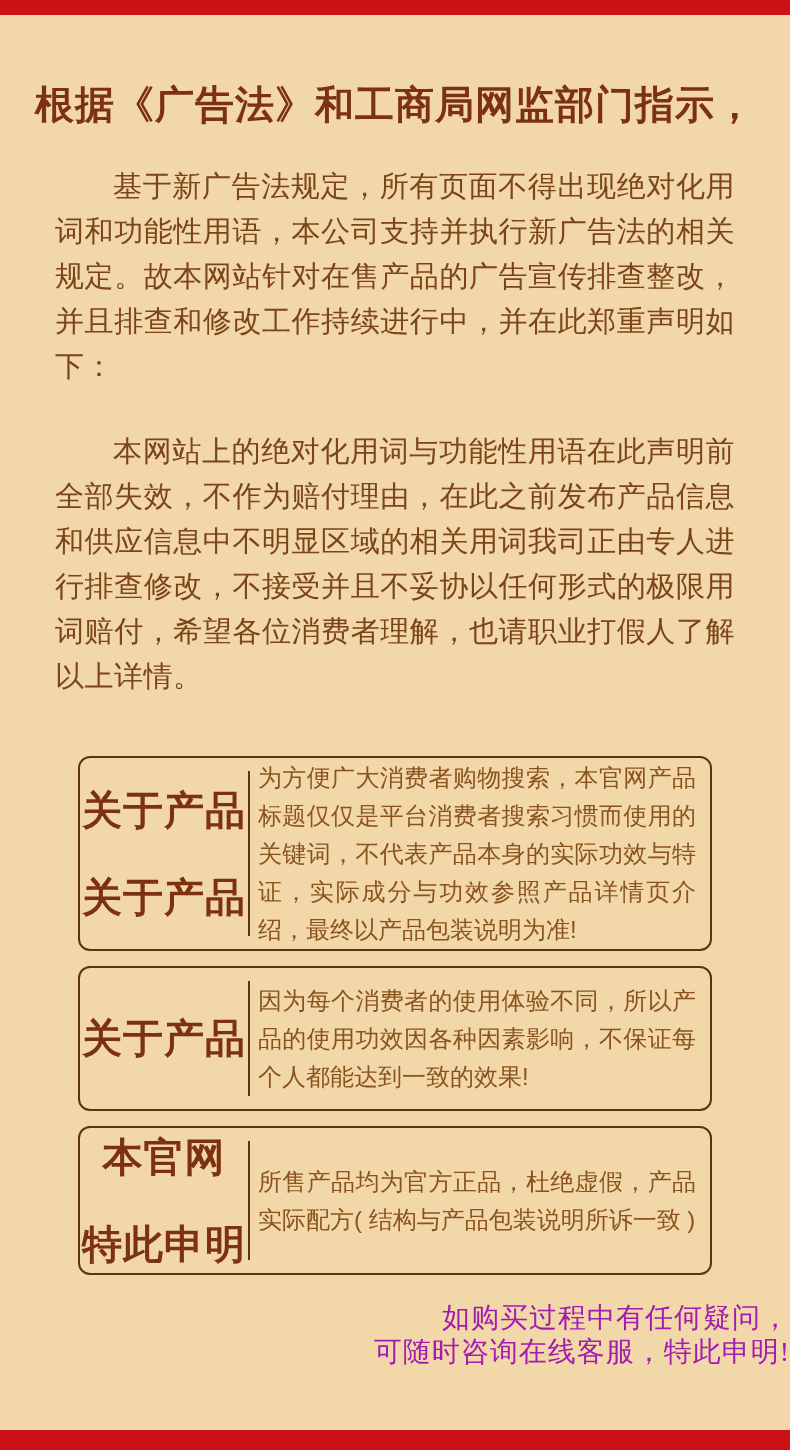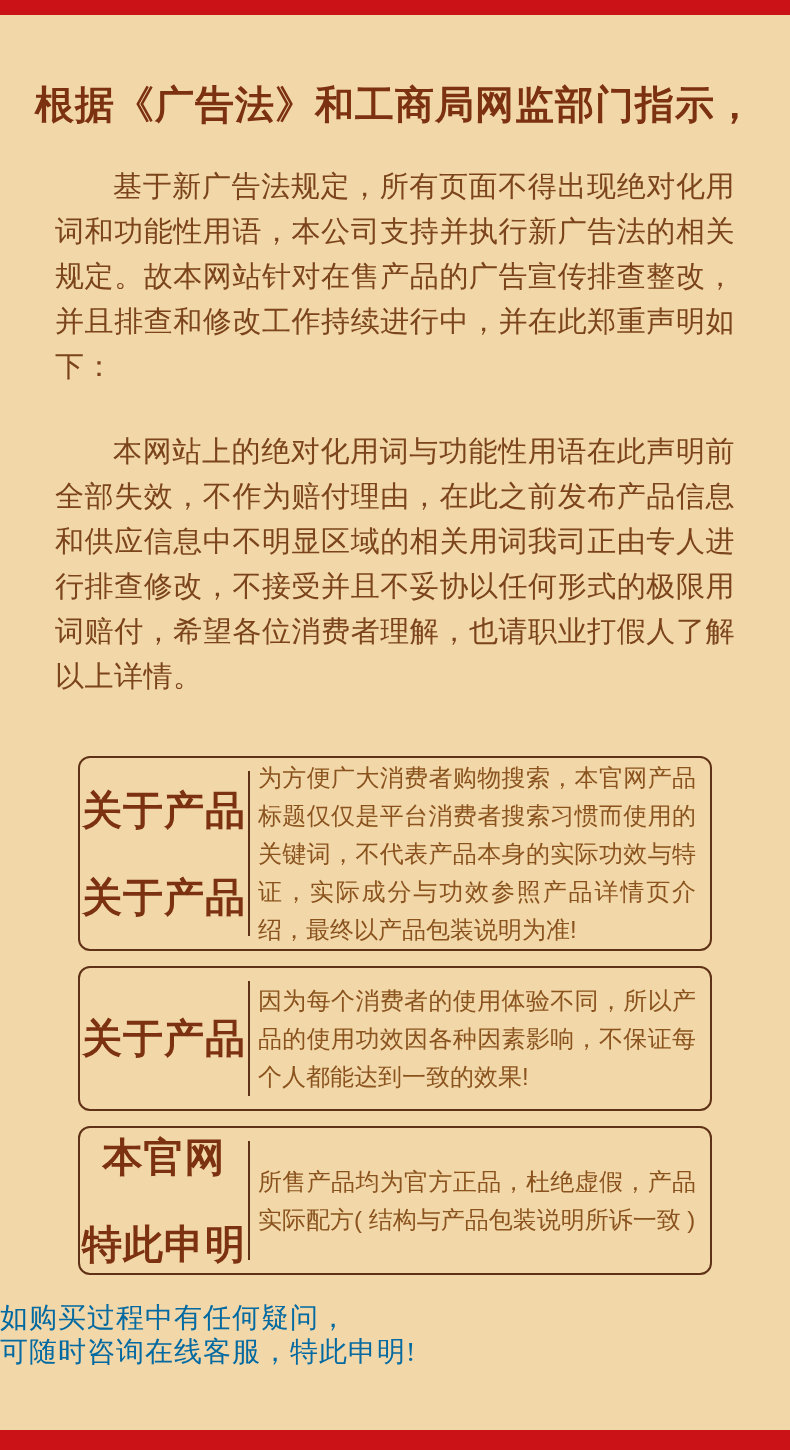--- a/index.html
+++ b/index.html
@@ -82,22 +82,22 @@
     align-items: center;
     padding: 0 14px 0 8px;
     color: #8a531e;
     font-family: "Liberation Sans", "DejaVu Sans", sans-serif;
     font-size: 24px;
     line-height: 38px;
     text-align: justify;
   }
   .footer-note {
     margin-top: 26px;
-    text-align: left;
-    color: #0369a1;
+    text-align: right;
+    color: #a21caf;
     font-size: 28px;
     line-height: 34px;
     letter-spacing: 1px;
   }
 </style>
 </head>
 <body>
 
 <div class="page">
 

